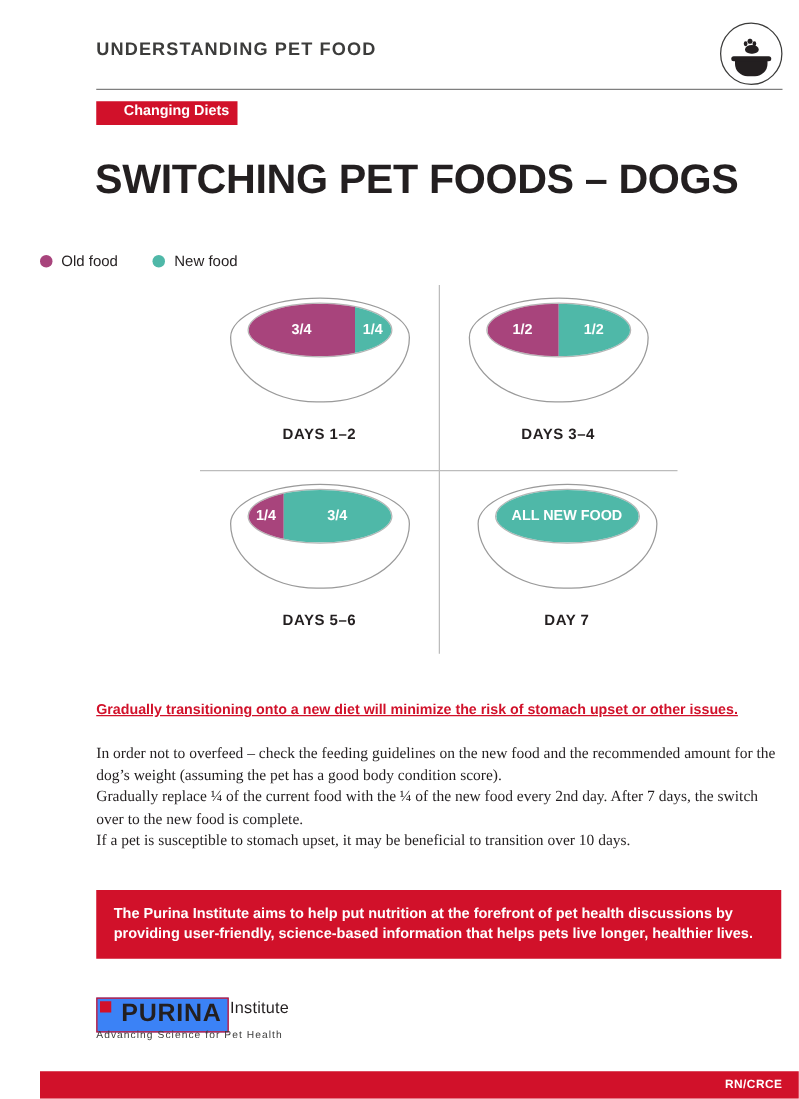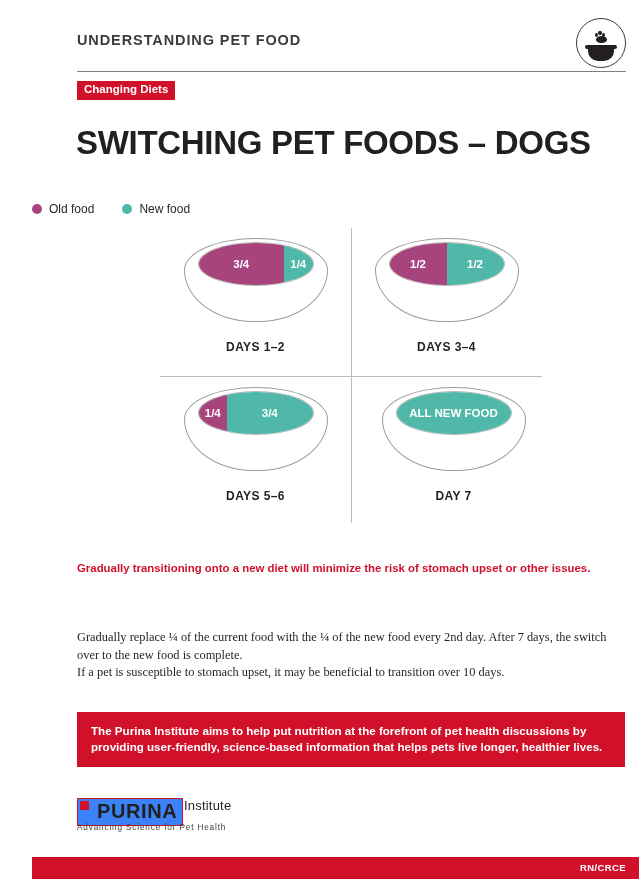--- a/index.html
+++ b/index.html
@@ -110,21 +110,21 @@
 
   
   .eyebrow {
     position: absolute;
     left: 45px;
     top: 81px;
     background: #d1112a;
     color: #ffffff;
     font-size: 11.5px;
     font-weight: 700;
-    padding: 3px 7px 4px 7px;
+    padding: 3px 7px 4px 22px;
     line-height: 1;
   }
 
   
   .main-title {
     position: absolute;
     left: 44px;
     top: 124px;
     font-size: 33px;
     font-weight: 800;
@@ -256,20 +256,21 @@
   
   .lede {
     position: absolute;
     left: 45px;
     right: 45px;
     top: 561px;
     font-size: 11.4px;
     font-weight: 600;
     color: #d1112a;
     line-height: 1.35;
+    text-decoration: underline;
   }
   .para {
     position: absolute;
     left: 45px;
     right: 48px;
     font-family: "Liberation Serif", serif;
     font-size: 12.4px;
     line-height: 1.42;
     color: #231f20;
   }
@@ -436,20 +437,21 @@
         <div class="bowl-body"></div>
         <div class="bowl-rim">
           <div class="food full">ALL NEW FOOD</div>
         </div>
       </div>
       <div class="cell-label">DAY 7</div>
     </div>
   </div>
 
   <div class="lede">Gradually transitioning onto a new diet will minimize the risk of stomach upset or other issues.</div>
+  <div class="para p1">In order not to overfeed – check the feeding guidelines on the new food and the recommended amount for the dog’s weight (assuming the pet has a good body condition score).</div>
   <div class="para p2">Gradually replace ¼ of the current food with the ¼ of the new food every 2nd day. After 7 days, the switch over to the new food is complete.</div>
   <div class="para p3">If a pet is susceptible to stomach upset, it may be beneficial to transition over 10 days.</div>
 
   <div class="callout">The Purina Institute aims to help put nutrition at the forefront of pet health discussions by providing user-friendly, science-based information that helps pets live longer, healthier lives.</div>
 
   <div class="footer-logo">
     <div class="purina-box">
       <span class="purina-sq a"></span>
       <span style="padding-left:14px">PURINA</span>
     </div>

